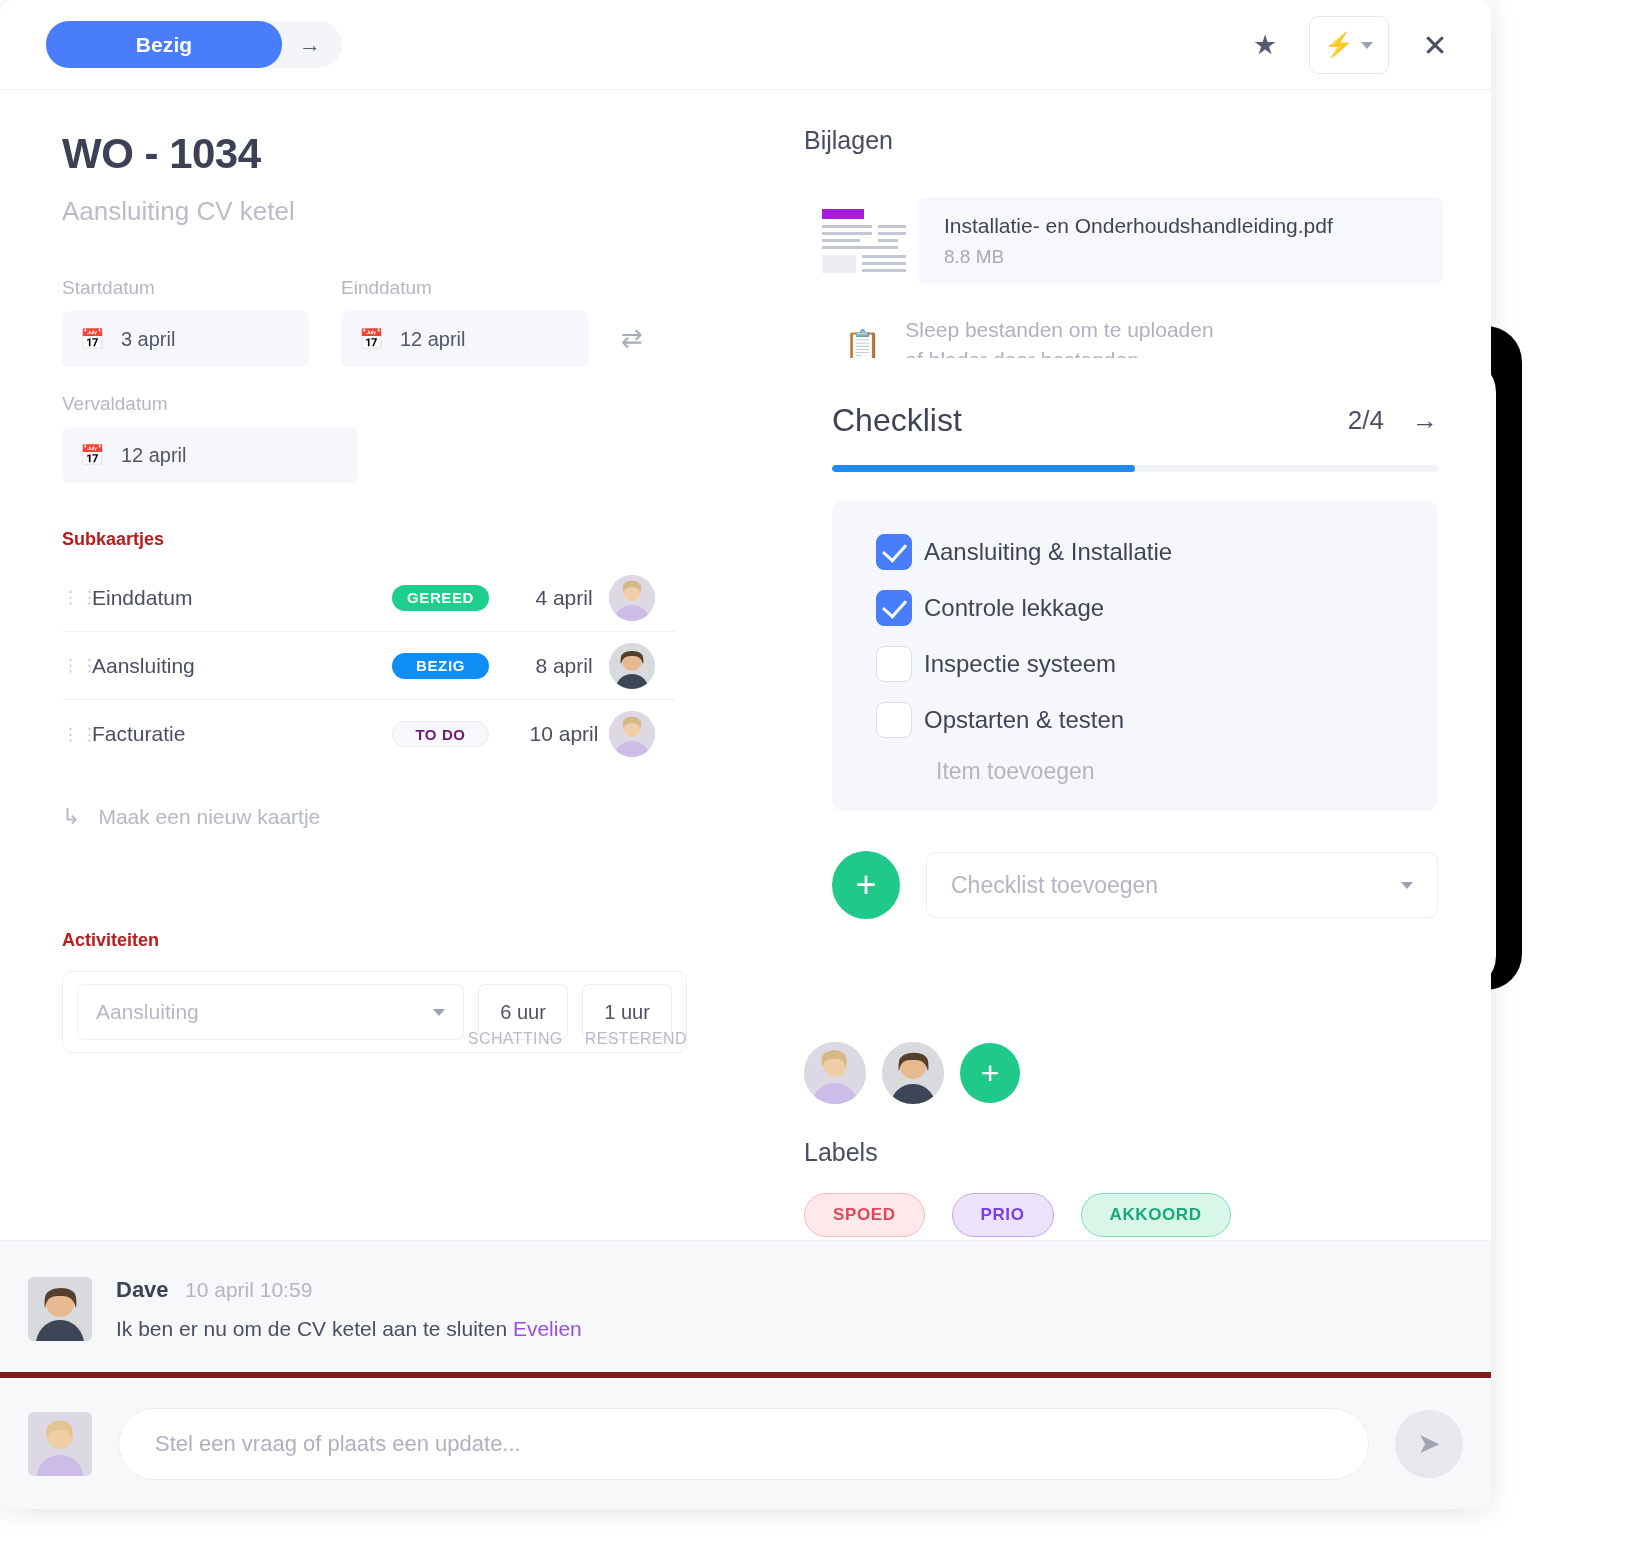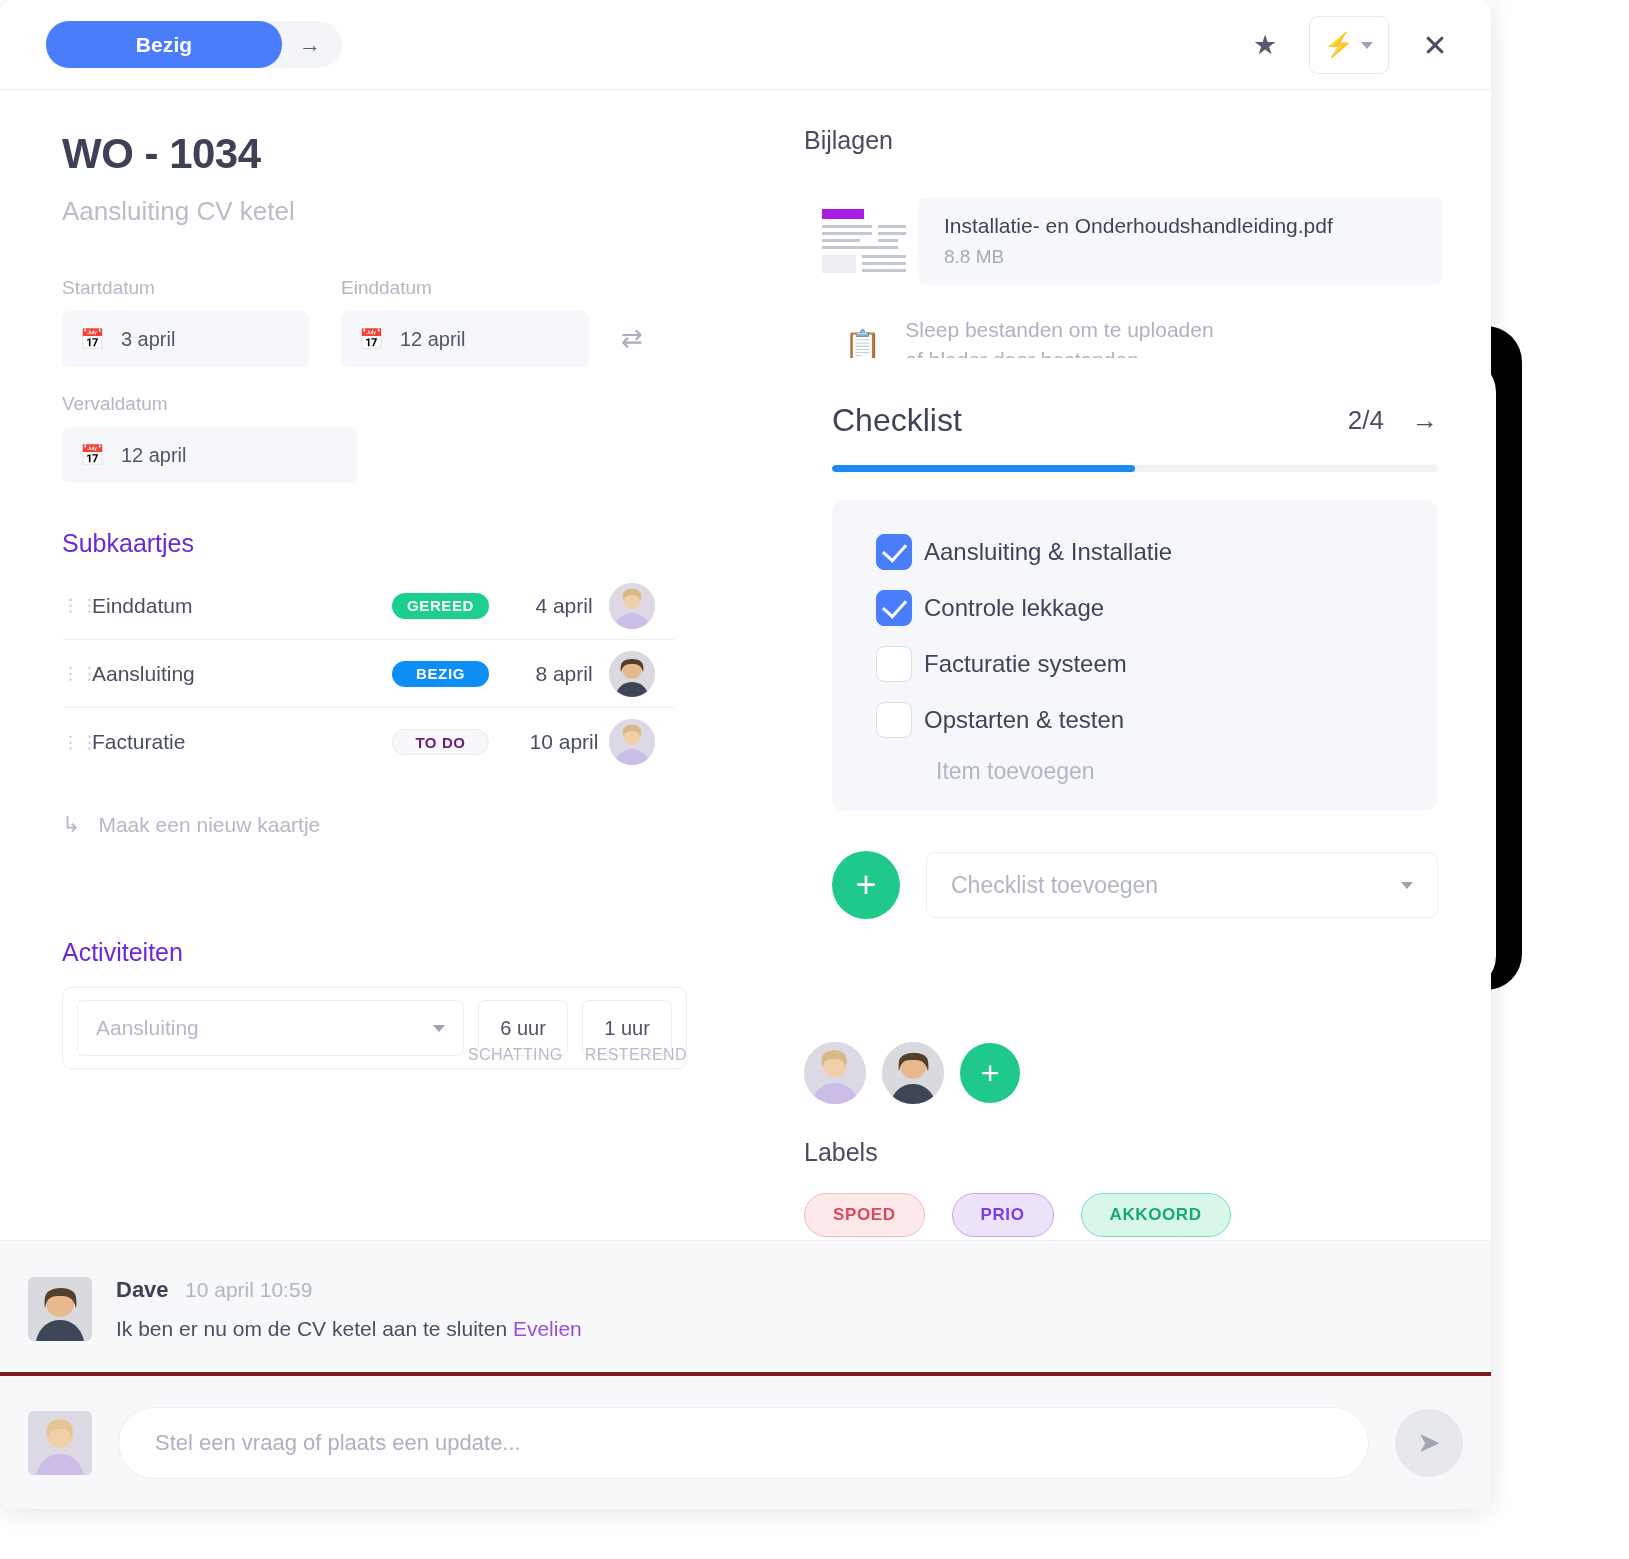--- a/index.html
+++ b/index.html
@@ -107,21 +107,21 @@
   .fld-box.w3 { width: 296px; }
   .cal { font-size: 20px; color: #4f5466; }
   .fld-val { font-size: 20px; color: #515668; }
   .swap {
     font-size: 26px; color: #a9aebc;
     margin-bottom: 13px;
   }
   .dates-2 { margin-top: 26px; }
 
   
-  .sec-title { font-size: 25px; color: #6d28d9; font-weight: 400; }
+  .sec-title { font-size: 18px; color: #b91c1c; font-weight: 700; }
   .subcards { margin-top: 46px; }
   .sub-list { margin-top: 14px; width: 613px; }
   .sub-row {
     display: flex; align-items: center;
     height: 68px;
     border-bottom: 1px solid #eef0f4;
   }
   .sub-row:last-child { border-bottom: none; }
   .grip {
     width: 30px; color: #c2c6d2; font-size: 17px; letter-spacing: 2px;
@@ -307,21 +307,21 @@
   .c-av { width: 64px; height: 64px; border-radius: 6px; background: #dcdee4; overflow: hidden; flex-shrink: 0;}
   .c-name { font-size: 22px; font-weight: 700; color: #3c4155; }
   .c-time { font-size: 21px; color: #b2b6c3; margin-left: 12px; }
   .c-text { font-size: 21px; color: #4a4f62; margin-top: 14px; }
   .mention { color: #9a4ee0; }
 
   .composer {
     position: absolute; left: 0; top: 1372px;
     width: 1491px; height: 137px;
     background: #f7f8fa;
-    border-top: 4px solid #7f1d1d;
+    border-top: 6px solid #7f1d1d;
     display: flex; align-items: center;
     padding: 0 28px;
     gap: 26px;
   }
   .comp-av { width: 64px; height: 64px; border-radius: 6px; background: #dcdee4; overflow: hidden; flex-shrink: 0;}
   .comp-input {
     flex: 1; height: 72px;
     background: #fff; border: 1px solid #ecedf2;
     border-radius: 36px;
     display: flex; align-items: center;
@@ -588,21 +588,21 @@
       <div class="cl-item">
         <div class="cbx on"></div>
         <div class="cl-label">Aansluiting &amp; Installatie</div>
       </div>
       <div class="cl-item">
         <div class="cbx on"></div>
         <div class="cl-label">Controle lekkage</div>
       </div>
       <div class="cl-item">
         <div class="cbx"></div>
-        <div class="cl-label">Facturatie systeem</div>
+        <div class="cl-label">Inspectie systeem</div>
       </div>
       <div class="cl-item">
         <div class="cbx"></div>
         <div class="cl-label">Opstarten &amp; testen</div>
       </div>
       <div class="cl-add">Item toevoegen</div>
     </div>
 
     <div class="cl-foot">
       <div class="cl-plus">+</div>

